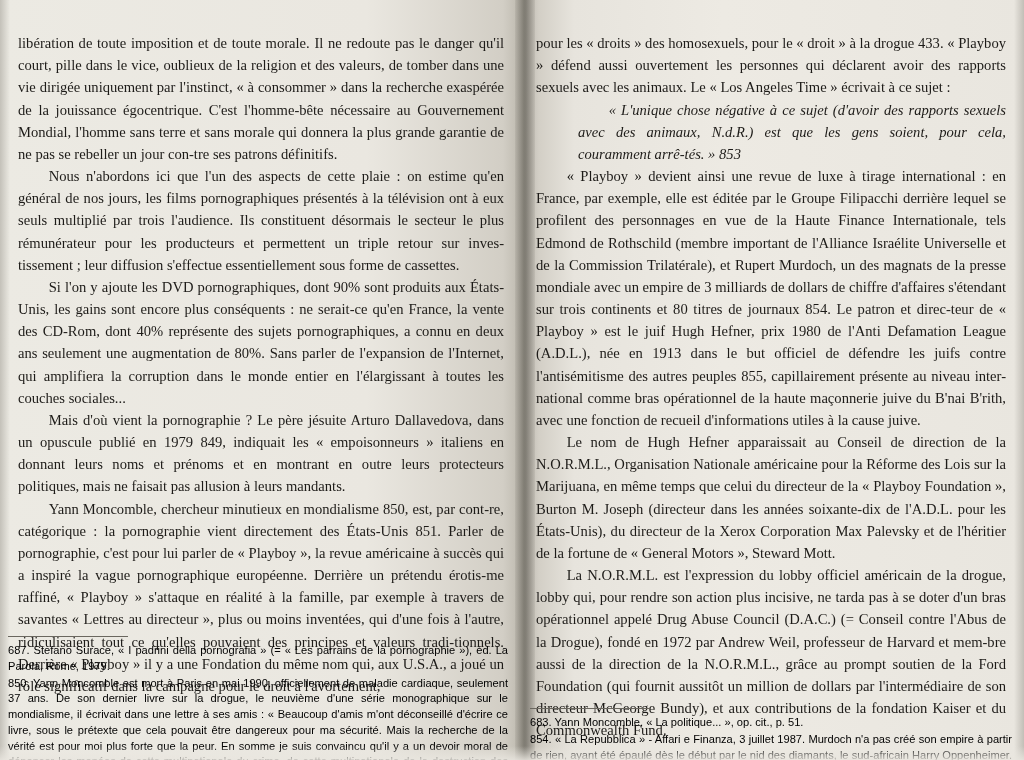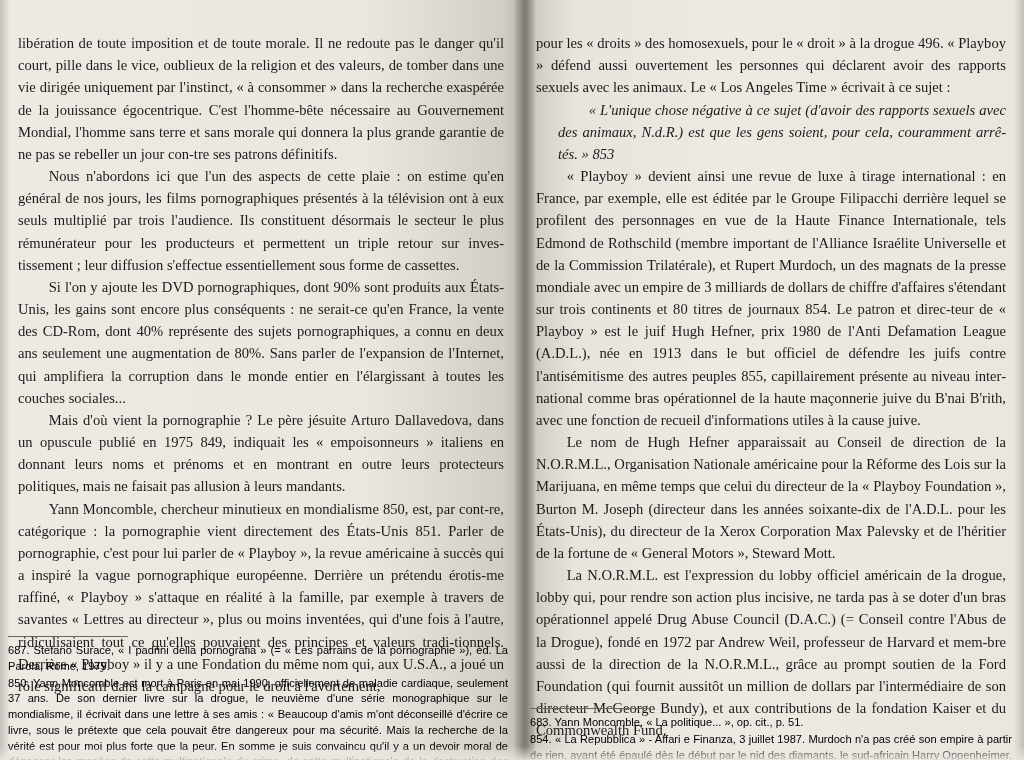--- a/index.html
+++ b/index.html
@@ -92,21 +92,21 @@
     position: absolute;
     left: 530px;
     top: 690px;
     width: 482px;
   }
   .blockquote {
     margin: 6px 0 6px 0;
     font-size: 14px;
     line-height: 1.5;
     text-indent: 0;
-    padding-left: 22px;
+    padding-left: 42px;
     font-style: italic;
   }
   .fade-bottom {
     position: absolute;
     left: 0;
     bottom: 0;
     width: 1024px;
     height: 14px;
     background: linear-gradient(to bottom, rgba(233,230,223,0), rgba(233,230,223,0.85));
     pointer-events: none;
@@ -129,32 +129,32 @@
   <div class="leaf leaf-left"></div>
   <div class="leaf leaf-right"></div>
   <div class="gutter"></div>
   <div class="edge-shadow-left"></div>
   <div class="edge-shadow-right"></div>
 
   <div class="col col-left body-text">
     <p class="noindent">libération de toute imposition et de toute morale. Il ne redoute pas le danger qu'il court, pille dans le vice, oublieux de la religion et des valeurs, de tomber dans une vie dirigée uniquement par l'instinct, « à consommer » dans la recherche exaspérée de la jouissance égocentrique. C'est l'homme-bête nécessaire au Gouvernement Mondial, l'homme sans terre et sans morale qui donnera la plus grande garantie de ne pas se rebeller un jour con-tre ses patrons définitifs.</p>
     <p>Nous n'abordons ici que l'un des aspects de cette plaie : on estime qu'en général de nos jours, les films pornographiques présentés à la télévision ont à eux seuls multiplié par trois l'audience. Ils constituent désormais le secteur le plus rémunérateur pour les producteurs et permettent un triple retour sur inves-tissement ; leur diffusion s'effectue essentiellement sous forme de cassettes.</p>
     <p>Si l'on y ajoute les DVD pornographiques, dont 90% sont produits aux États-Unis, les gains sont encore plus conséquents : ne serait-ce qu'en France, la vente des CD-Rom, dont 40% représente des sujets pornographiques, a connu en deux ans seulement une augmentation de 80%. Sans parler de l'expansion de l'Internet, qui amplifiera la corruption dans le monde entier en l'élargissant à toutes les couches sociales...</p>
-    <p>Mais d'où vient la pornographie ? Le père jésuite Arturo Dallavedova, dans un opuscule publié en 1975 849, indiquait les « empoisonneurs » italiens en donnant leurs noms et prénoms et en montrant en outre leurs protecteurs politiques, mais ne faisait pas allusion à leurs mandants.</p>
+    <p>Mais d'où vient la pornographie ? Le père jésuite Arturo Dallavedova, dans un opuscule publié en 1979 849, indiquait les « empoisonneurs » italiens en donnant leurs noms et prénoms et en montrant en outre leurs protecteurs politiques, mais ne faisait pas allusion à leurs mandants.</p>
     <p>Yann Moncomble, chercheur minutieux en mondialisme 850, est, par cont-re, catégorique : la pornographie vient directement des États-Unis 851. Parler de pornographie, c'est pour lui parler de « Playboy », la revue américaine à succès qui a inspiré la vague pornographique européenne. Derrière un prétendu érotis-me raffiné, « Playboy » s'attaque en réalité à la famille, par exemple à travers de savantes « Lettres au directeur », plus ou moins inventées, qui d'une fois à l'autre, ridiculisaient tout ce qu'elles pouvaient des principes et valeurs tradi-tionnels. Derrière « Playboy » il y a une Fondation du même nom qui, aux U.S.A., a joué un rôle significatif dans la campagne pour le droit à l'avortement,</p>
   </div>
 
   <div class="notes notes-left">
     <div class="rule"></div>
     <p>687. Stefano Surace, « I padrini della pornografia » (= « Les parrains de la pornographie »), éd. La Parola, Rome, 1979.</p>
     <p>850. Yann Moncomble est mort à Paris en mai 1990, officiellement de maladie cardiaque, seulement 37 ans. De son dernier livre sur la drogue, le neuvième d'une série monographique sur le mondialisme, il écrivait dans une lettre à ses amis : « Beaucoup d'amis m'ont déconseillé d'écrire ce livre, sous le prétexte que cela pouvait être dangereux pour ma sécurité. Mais la recherche de la vérité est pour moi plus forte que la peur. En somme je suis convaincu qu'il y a un devoir moral de dénoncer les menées de cette multinationale du crime, de cette multinationale de la destruction des nos merveilleux pays... »</p>
   </div>
 
   <div class="col col-right body-text">
-    <p class="noindent">pour les « droits » des homosexuels, pour le « droit » à la drogue 496. « Playboy » défend aussi ouvertement les personnes qui déclarent avoir des rapports sexuels avec les animaux. Le « Los Angeles Time » écrivait à ce sujet :</p>
+    <p class="noindent">pour les « droits » des homosexuels, pour le « droit » à la drogue 433. « Playboy » défend aussi ouvertement les personnes qui déclarent avoir des rapports sexuels avec les animaux. Le « Los Angeles Time » écrivait à ce sujet :</p>
     <p class="blockquote">« L'unique chose négative à ce sujet (d'avoir des rapports sexuels avec des animaux, N.d.R.) est que les gens soient, pour cela, couramment arrê-tés. » 853</p>
     <p>« Playboy » devient ainsi une revue de luxe à tirage international : en France, par exemple, elle est éditée par le Groupe Filipacchi derrière lequel se profilent des personnages en vue de la Haute Finance Internationale, tels Edmond de Rothschild (membre important de l'Alliance Israélite Universelle et de la Commission Trilatérale), et Rupert Murdoch, un des magnats de la presse mondiale avec un empire de 3 milliards de dollars de chiffre d'affaires s'étendant sur trois continents et 80 titres de journaux 854. Le patron et direc-teur de « Playboy » est le juif Hugh Hefner, prix 1980 de l'Anti Defamation League (A.D.L.), née en 1913 dans le but officiel de défendre les juifs contre l'antisémitisme des autres peuples 855, capillairement présente au niveau inter-national comme bras opérationnel de la haute maçonnerie juive du B'nai B'rith, avec une fonction de recueil d'informations utiles à la cause juive.</p>
     <p>Le nom de Hugh Hefner apparaissait au Conseil de direction de la N.O.R.M.L., Organisation Nationale américaine pour la Réforme des Lois sur la Marijuana, en même temps que celui du directeur de la « Playboy Foundation », Burton M. Joseph (directeur dans les années soixante-dix de l'A.D.L. pour les États-Unis), du directeur de la Xerox Corporation Max Palevsky et de l'héritier de la fortune de « General Motors », Steward Mott.</p>
     <p>La N.O.R.M.L. est l'expression du lobby officiel américain de la drogue, lobby qui, pour rendre son action plus incisive, ne tarda pas à se doter d'un bras opérationnel appelé Drug Abuse Council (D.A.C.) (= Conseil contre l'Abus de la Drogue), fondé en 1972 par Andrew Weil, professeur de Harvard et mem-bre aussi de la direction de la N.O.R.M.L., grâce au prompt soutien de la Ford Foundation (qui fournit aussitôt un million de dollars par l'intermédiaire de son directeur McGeorge Bundy), et aux contributions de la fondation Kaiser et du Commonwealth Fund.</p>
   </div>
 
   <div class="notes notes-right">
     <div class="rule"></div>
     <p>683. Yann Moncomble, « La politique... », op. cit., p. 51.</p>
     <p>854. « La Repubblica » - Affari e Finanza, 3 juillet 1987. Murdoch n'a pas créé son empire à partir de rien, ayant été épaulé dès le début par le nid des diamants, le sud-africain Harry Oppenheimer. Murdoch est en outre membre du Bilderberg Club aux réunions duquel il participe activement.</p>

